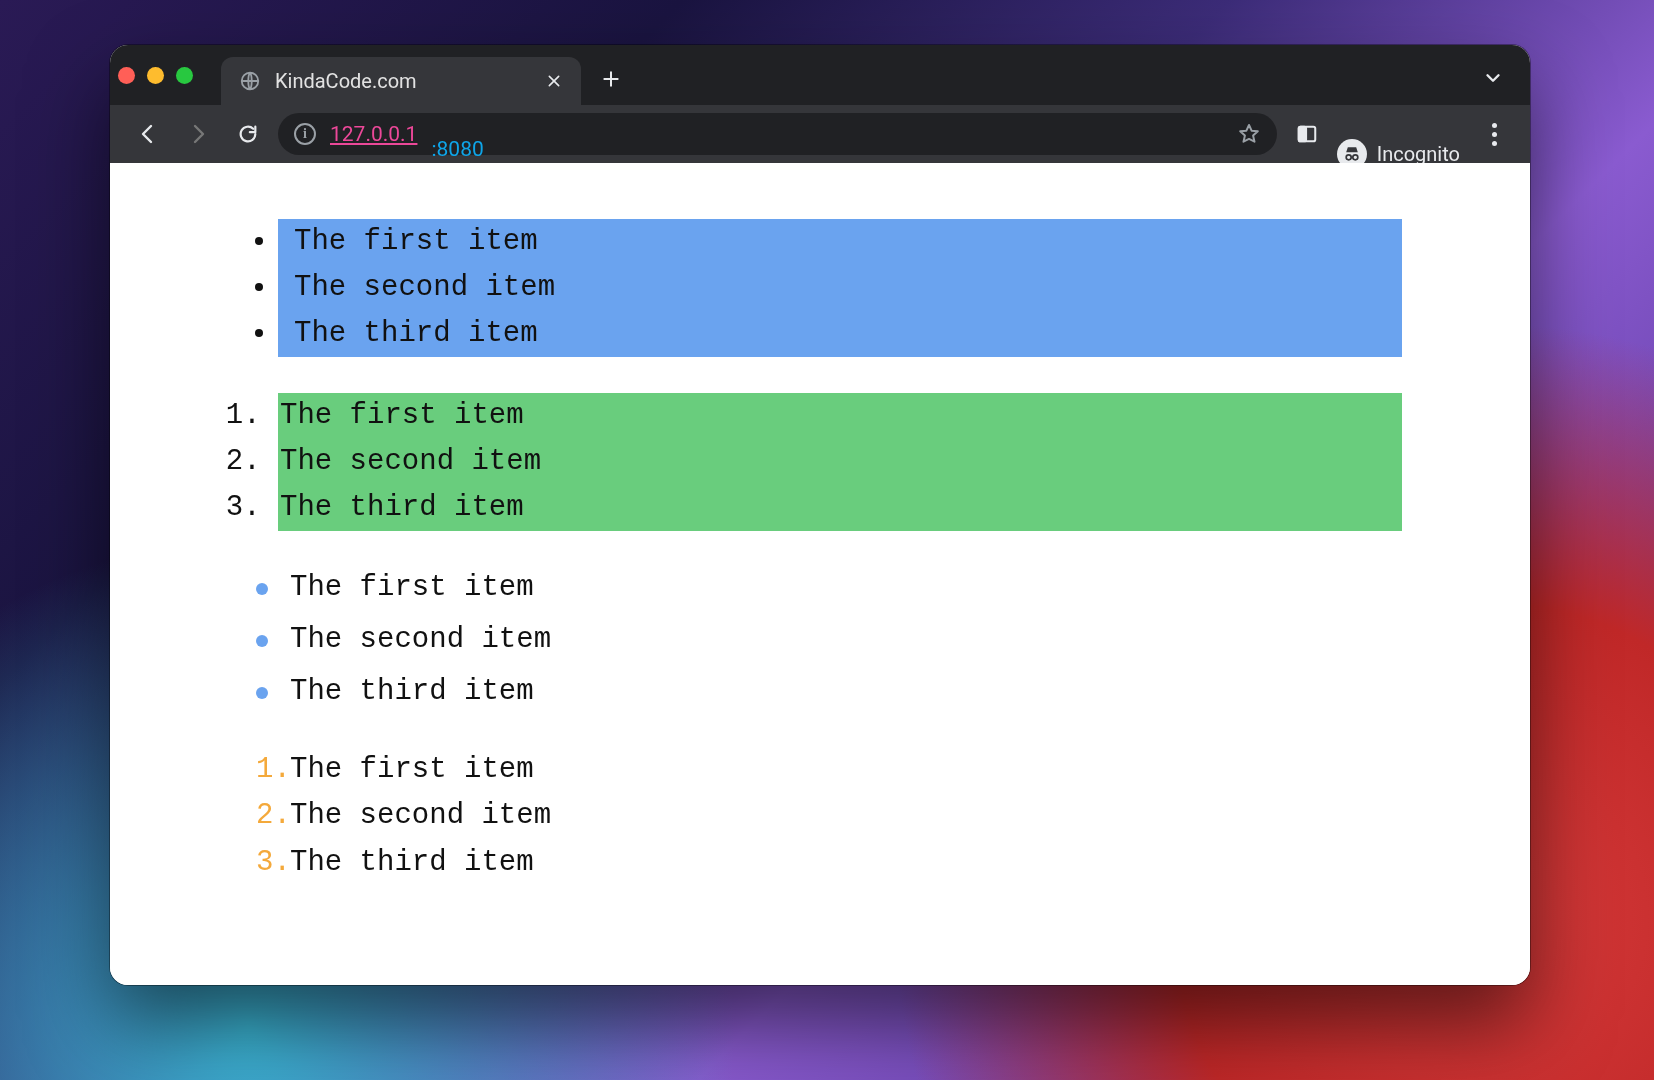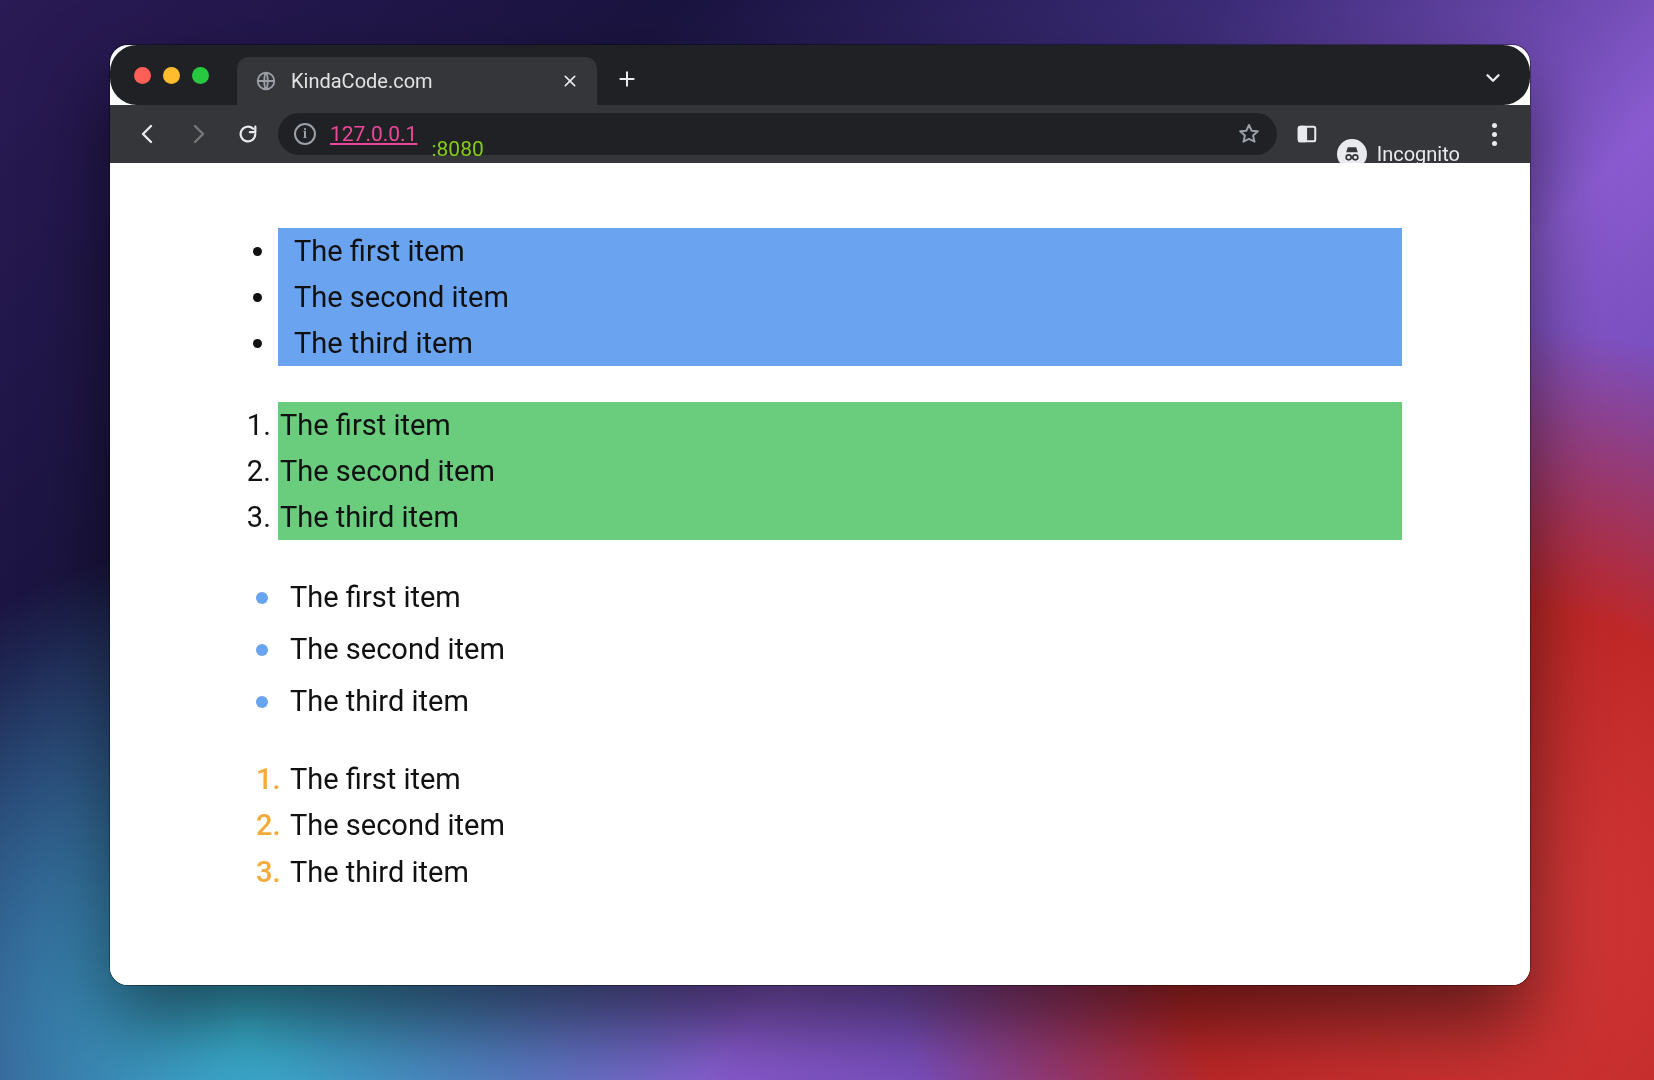--- a/index.html
+++ b/index.html
@@ -33,23 +33,22 @@
     display: flex;
     flex-direction: column;
   }
 
   
   .titlebar {
     height: 60px;
     background: #202124;
     display: flex;
     align-items: center;
-    padding-left: 24px;
+    padding-left: 8px;
     position: relative;
-    border-radius: 27px;
   }
   .traffic-lights { display: flex; gap: 12px; align-items: center; margin-right: 28px; }
   .tl { width: 17px; height: 17px; border-radius: 50%; }
   .tl.red { background: #ff5f57; }
   .tl.yellow { background: #febc2e; }
   .tl.green { background: #28c840; }
 
   .tab {
     height: 48px;
     background: #35363a;
@@ -128,21 +127,21 @@
     width: 22px; height: 22px;
     border: 2px solid #9aa0a6;
     border-radius: 50%;
     display: flex; align-items: center; justify-content: center;
     color: #9aa0a6;
     font-size: 14px;
     font-weight: 700;
     font-family: Georgia, serif;
   }
   .omnibox .host { color: #ec4899; text-decoration: underline; }
-  .omnibox .port { color: #84cc16; margin-top: 30px; }
+  .omnibox .port { color: #0ea5e9; margin-top: 30px; }
   .omnibox .spacer { flex: 1; }
   .omnibox .star { color: #9aa0a6; }
 
   .ext-btn {
     width: 40px; height: 40px;
     display: flex; align-items: center; justify-content: center;
     color: #e8eaed;
   }
   .incognito-badge {
     display: flex;
@@ -172,22 +171,23 @@
     flex: 1;
     background: #fff;
     padding: 56px 120px 40px 120px;
     font-size: 29px;
     color: #111;
     line-height: 1.45;
     overflow: auto;
   }
 
   ul.blue-list, ol.green-list, ul.bluedot-list, ol.orange-list {
-    margin: 9px 0 36px 0;
+    margin: 0 0 36px 0;
     padding-left: 48px;
+    font-family: Liberation Mono, monospace;
   }
   ul.blue-list { list-style: disc; }
   ul.blue-list li {
     background: #6aa3ef;
     padding: 2px 0 2px 16px;
     margin-right: 8px;
   }
   ol.green-list { list-style: decimal; }
   ol.green-list li {
     background: #69cd7d;

